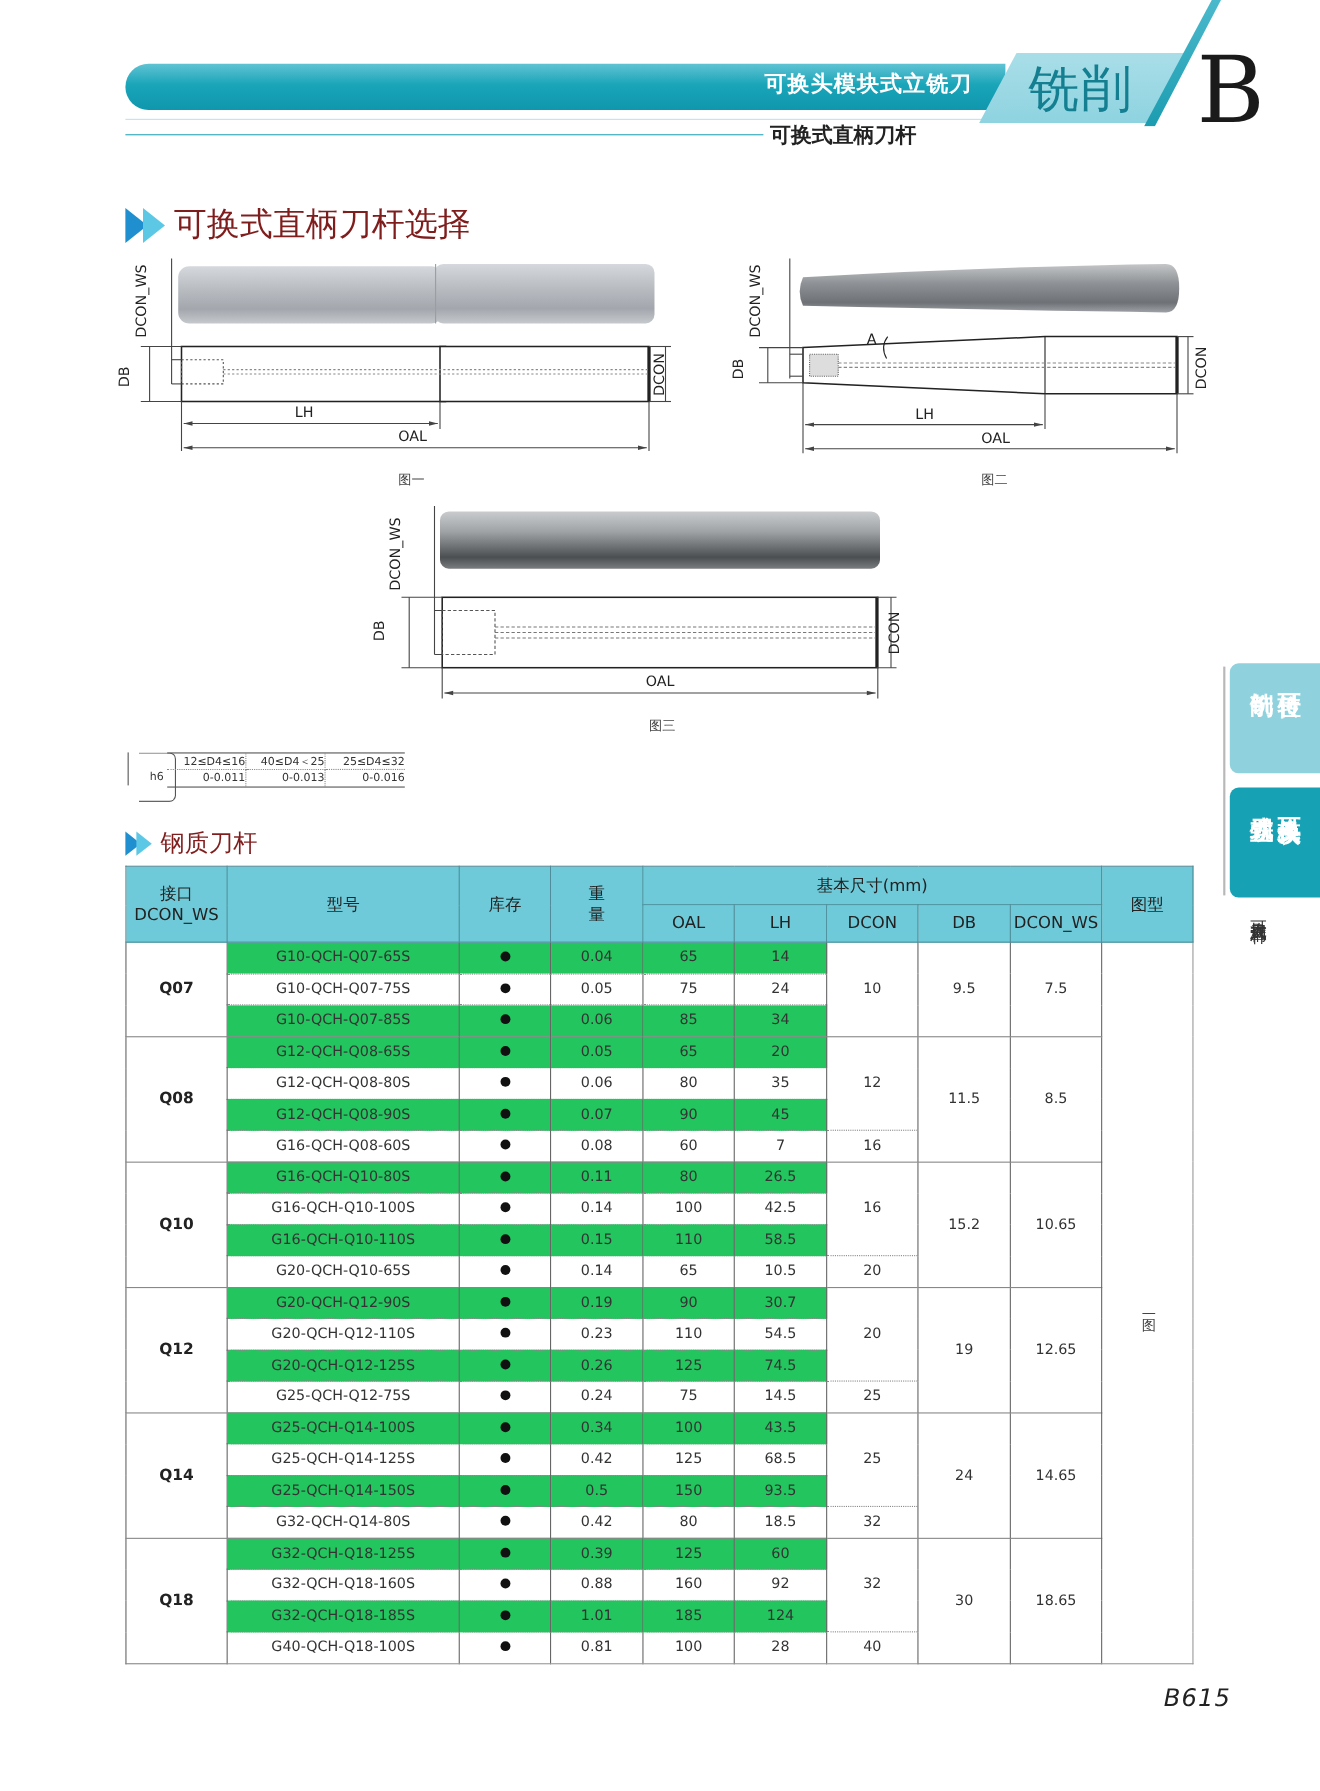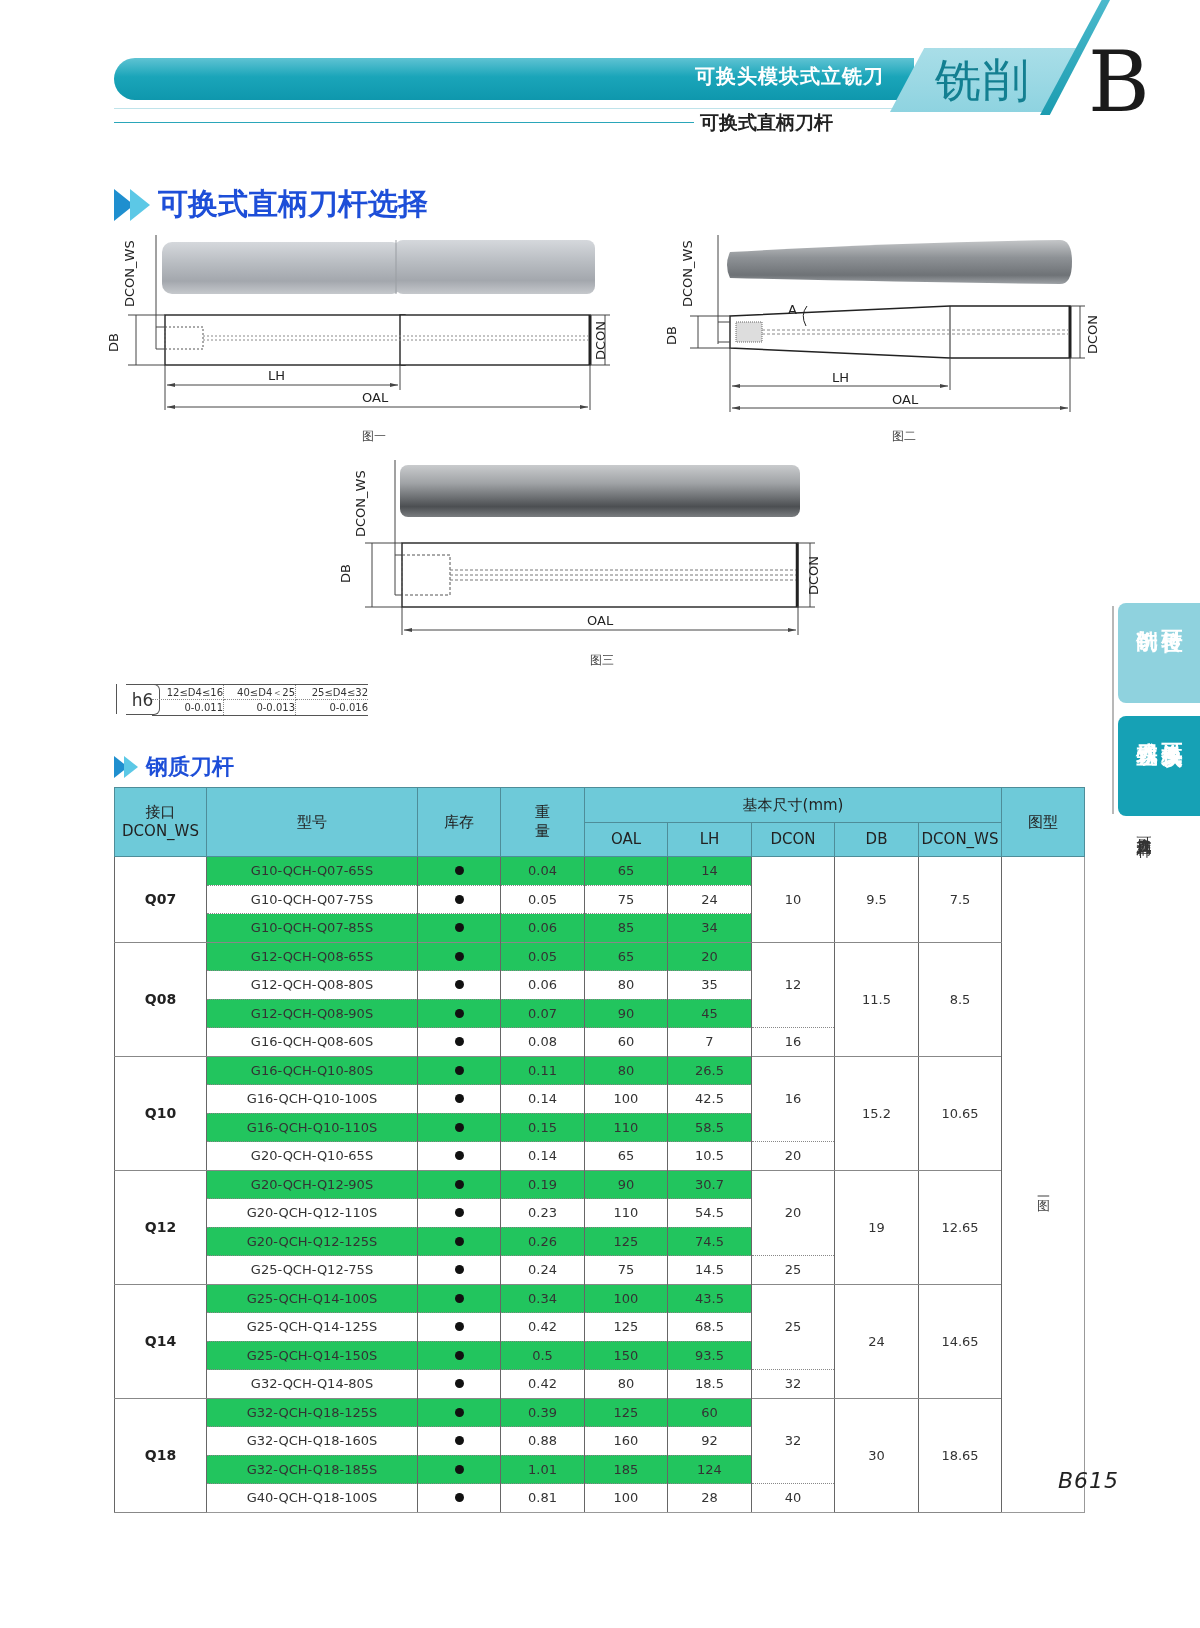--- a/index.html
+++ b/index.html
@@ -44,39 +44,39 @@
   }
 
   
   .sec-title { position: absolute; display: flex; align-items: center; }
   .sec-arrows { display: flex; margin-right: 12px; }
   .sec-arrow {
     width: 0; height: 0; border-top: 16px solid transparent; border-bottom: 16px solid transparent;
     border-left: 20px solid #1f8fcf; margin-right: -4px;
   }
   .sec-arrow.b { border-left-color: #5cc8e6; }
-  .sec-title-text { font-weight: bold; color: #1d4ed8; }
+  .sec-title-text { font-weight: normal; color: #7f1d1d; }
   .sec1 { left: 114px; top: 184px; }
   .sec1 .sec-title-text { font-size: 30px; }
   .sec2 { left: 114px; top: 752px; }
   .sec2 .sec-arrow { border-top-width: 11px; border-bottom-width: 11px; border-left-width: 14px; }
   .sec2 .sec-title-text { font-size: 22px; }
 
   
   .fig { position: absolute; }
   .fig-caption { position: absolute; font-size: 12px; color: #444; }
   .dim-label { position: absolute; font-size: 13px; color: #222; }
   .dim-label.v { transform: rotate(-90deg); transform-origin: left top; }
   svg { display: block; }
 
   
   .tol { position: absolute; left: 112px; top: 684px; font-size: 10px; color: #333; }
   .tol-h6 {
-    position: absolute; left: 14px; top: 0; width: 34px; height: 31px; border: 1px solid #555;
-    border-left: none; border-radius: 0 6px 6px 0; font-size: 17px; display: flex; align-items: center; justify-content: center;
+    position: absolute; left: 14px; top: 0; width: 34px; height: 45px; border: 1px solid #555;
+    border-left: none; border-radius: 0 6px 6px 0; font-size: 10px; display: flex; align-items: center; justify-content: center;
   }
   .tol-arrow { position: absolute; left: 4px; top: 0; width: 1px; height: 30px; background: #555; }
   .tol-grid { position: absolute; left: 40px; top: 0; display: grid; grid-template-columns: 72px 72px 72px; border-top: 1px solid #555; border-bottom: 1px solid #555; }
   .tol-grid div { text-align: right; height: 15px; line-height: 15px; border-right: 1px dotted #888; }
   .tol-grid div:nth-child(3n) { border-right: none; }
   .tol-grid .r1 { border-bottom: 1px dotted #888; }
 
   
   .side-tab {
     position: absolute; left: 1118px; width: 82px; border-radius: 8px 0 0 8px;
@@ -104,21 +104,21 @@
   .tbl tr.grp-start td { border-top: 1.5px solid #888; }
   .tbl td.blue { background: #22c55e; }
   .tbl td.iface { font-weight: bold; font-size: 14px; color: #222; border-bottom: 1.5px solid #888; }
   .tbl td.merged { border-bottom: 1.5px solid #888; }
   .tbl td.fig-cell { border-bottom: 1.5px solid #999; border-right: 1.5px solid #999; font-size: 13px; color: #444; }
   .tbl td.fig-cell span { writing-mode: vertical-rl; }
   .stock-dot { display: inline-block; width: 9px; height: 9px; border-radius: 50%; background: #111; }
   .tbl tr:last-child td { border-bottom: 1.5px solid #999; }
 
   .page-num {
-    position: absolute; left: 1058px; top: 1468px; font-size: 22px; font-style: italic; color: #222; letter-spacing: 1px;
+    position: absolute; left: 1058px; top: 1532px; font-size: 22px; font-style: italic; color: #222; letter-spacing: 1px;
   }
 </style>
 </head>
 <body>
 
 <div class="hdr-bar">
   <span class="hdr-bar-title">可换头模块式立铣刀</span>
 </div>
 <div class="hdr-line2"></div>
 <div class="hdr-tab"></div>

